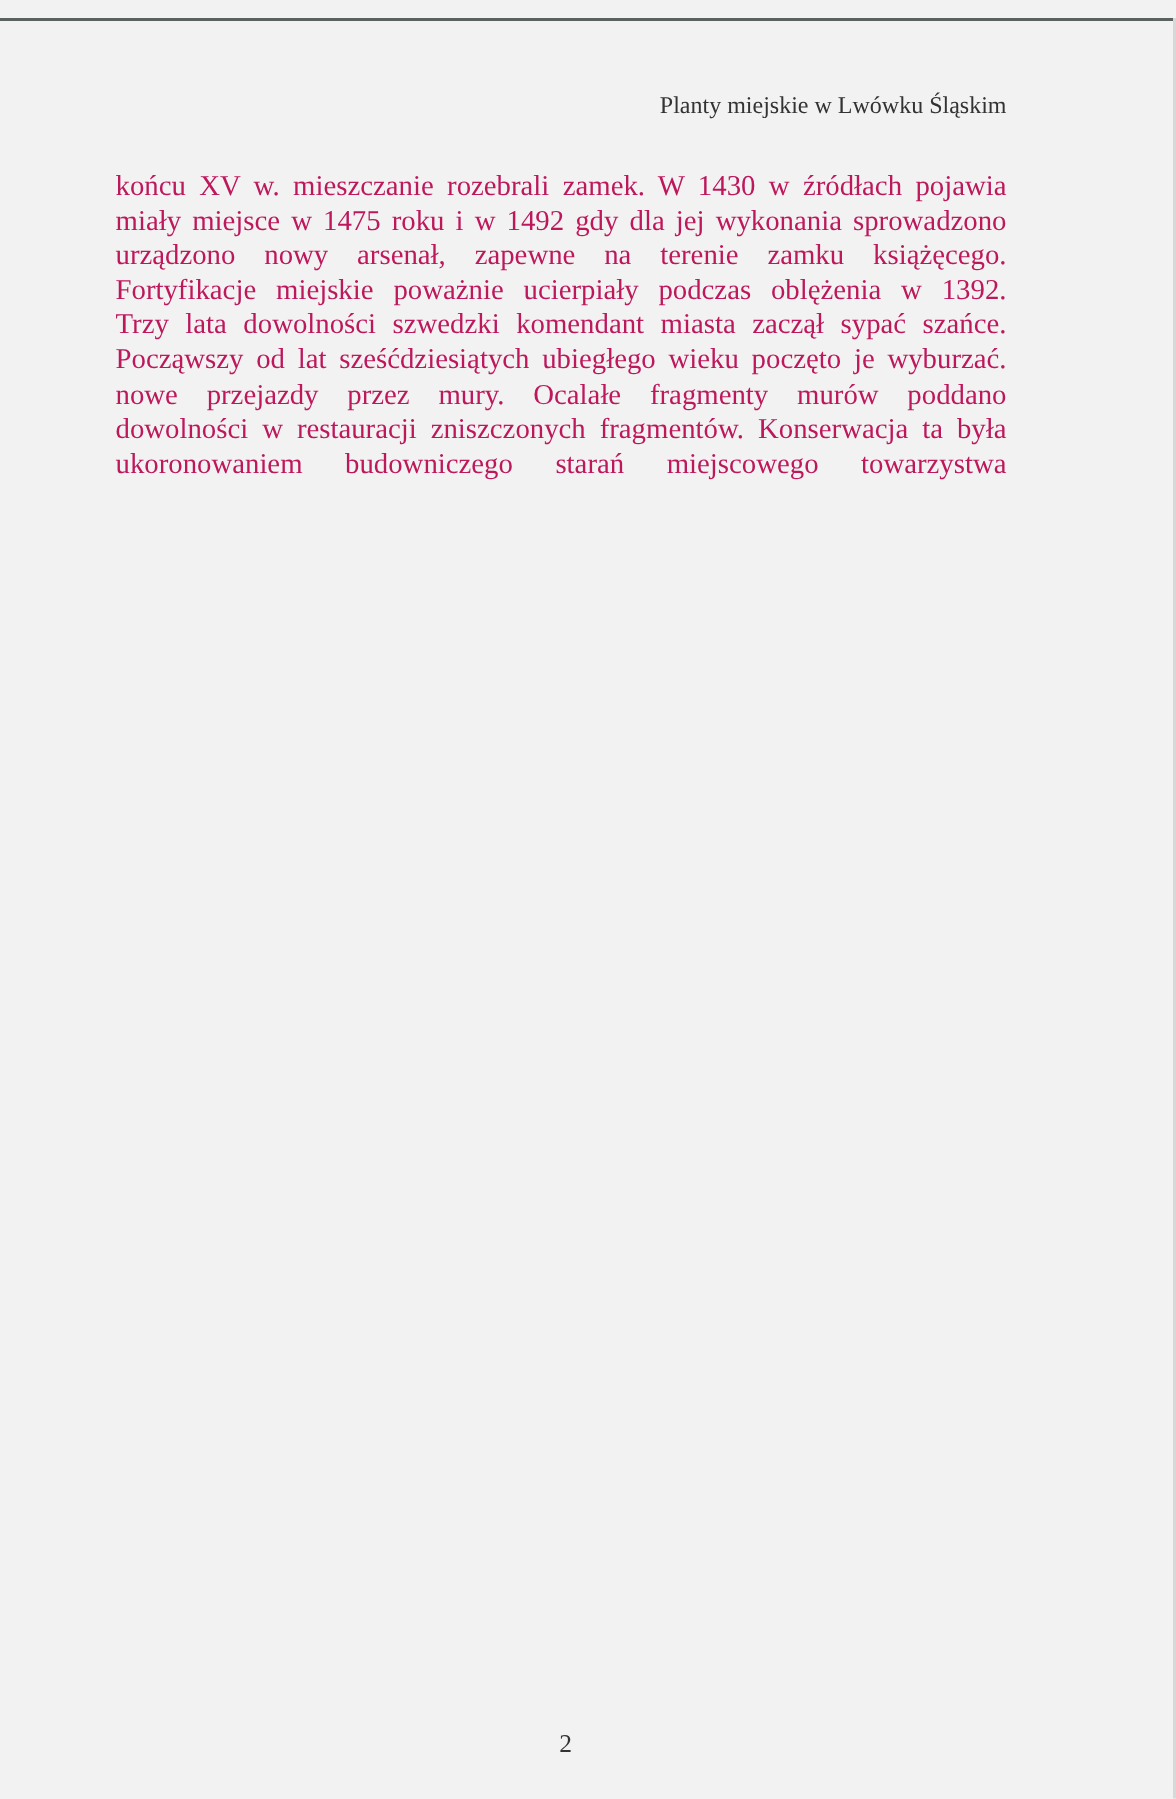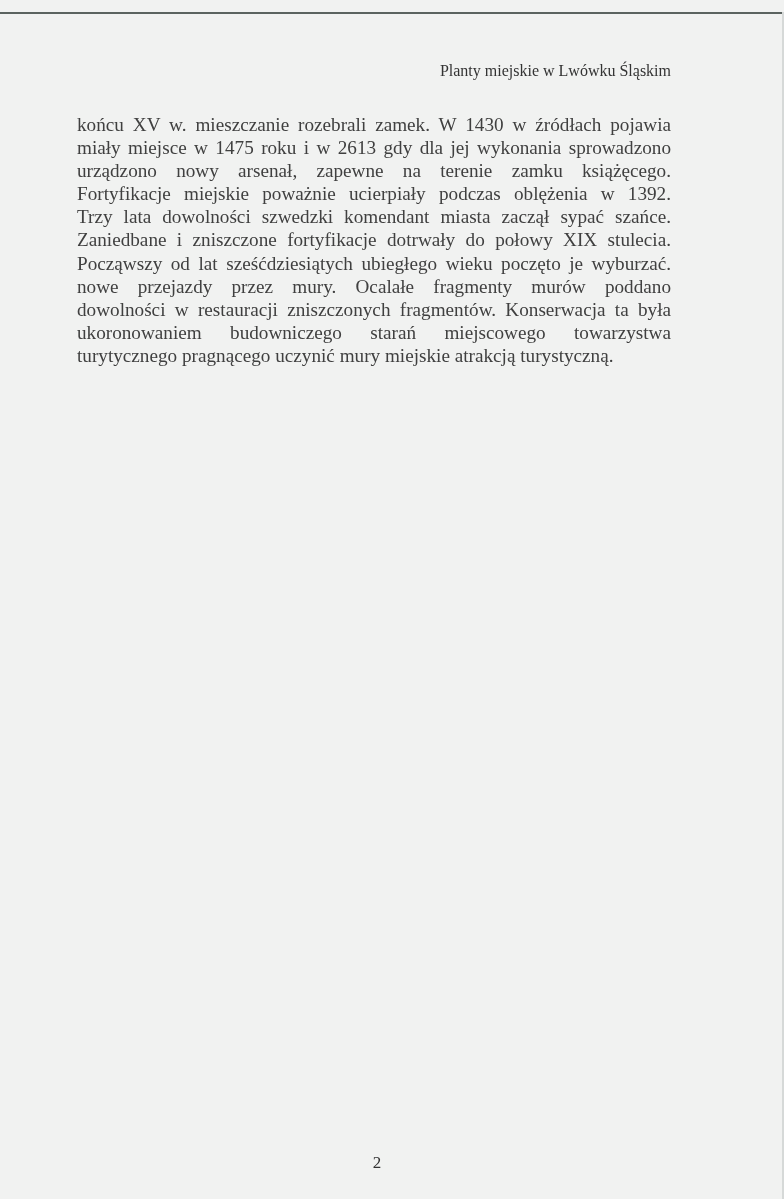--- a/index.html
+++ b/index.html
@@ -47,21 +47,21 @@
       white-space: nowrap;
     }
     .body-text {
       position: absolute;
       left: 77px;
       top: 101px;
       width: 594px;
       font-size: 19.2px;
       line-height: 23.1px;
       text-align: justify;
-      color: #404040;
+      color: #be185d;
     }
     .body-text .line {
       display: block;
       text-align: justify;
       text-align-last: justify;
       white-space: nowrap;
     }
     .body-text .line.last {
       text-align-last: left;
     }
@@ -80,26 +80,24 @@
 
 <div class="page">
   <div class="scan-edge-top"></div>
   <div class="scan-edge-right"></div>
   <div class="scan-edge-bottom"></div>
 
   <div class="running-header">Planty miejskie w Lwówku Śląskim</div>
 
   <div class="body-text">
     <span class="line">końcu XV w. mieszczanie rozebrali zamek. W 1430 w źródłach pojawia</span>
-    <span class="line">miały miejsce w 1475 roku i w 2613 gdy dla jej wykonania sprowadzono</span>
+    <span class="line">miały miejsce w 1475 roku i w 1492 gdy dla jej wykonania sprowadzono</span>
     <span class="line">urządzono nowy arsenał, zapewne na terenie zamku książęcego.</span>
     <span class="line">Fortyfikacje miejskie poważnie ucierpiały podczas oblężenia w 1392.</span>
     <span class="line">Trzy lata dowolności szwedzki komendant miasta zaczął sypać szańce.</span>
-    <span class="line">Zaniedbane i zniszczone fortyfikacje dotrwały do połowy XIX stulecia.</span>
     <span class="line">Począwszy od lat sześćdziesiątych ubiegłego wieku poczęto je wyburzać.</span>
     <span class="line">nowe przejazdy przez mury. Ocalałe fragmenty murów poddano</span>
     <span class="line">dowolności w restauracji zniszczonych fragmentów. Konserwacja ta była</span>
     <span class="line">ukoronowaniem budowniczego starań miejscowego towarzystwa</span>
-    <span class="line last">turytycznego pragnącego uczynić mury miejskie atrakcją turystyczną.</span>
   </div>
 
   <div class="page-number">2</div>
 </div>
 
 </body></html>

